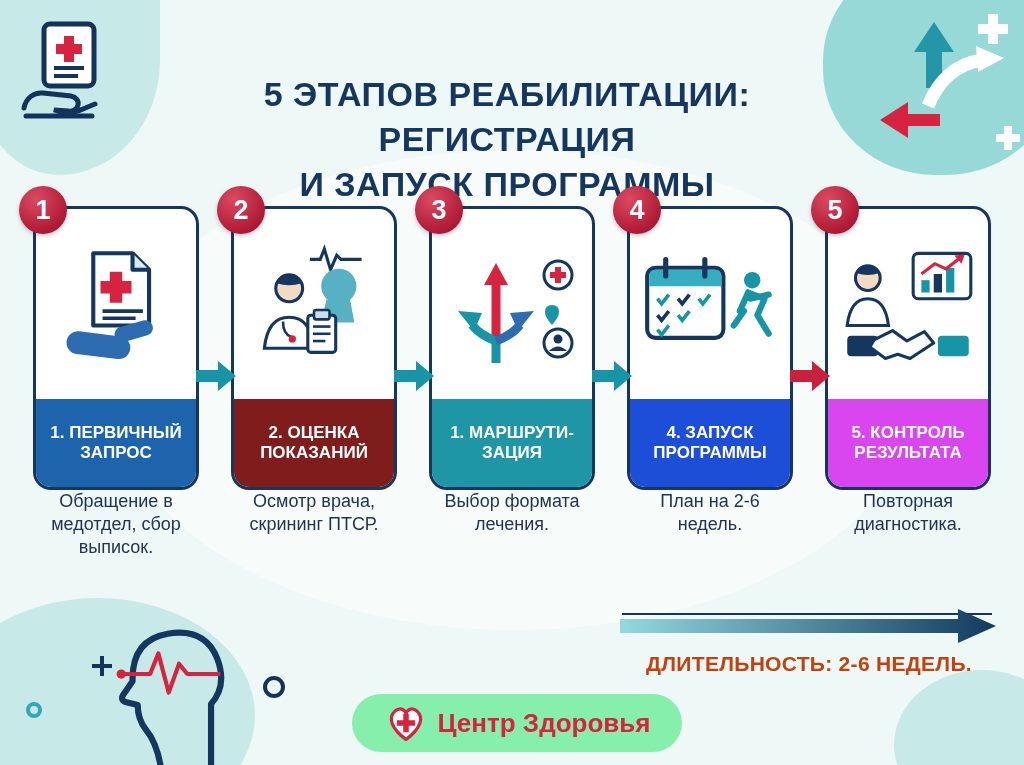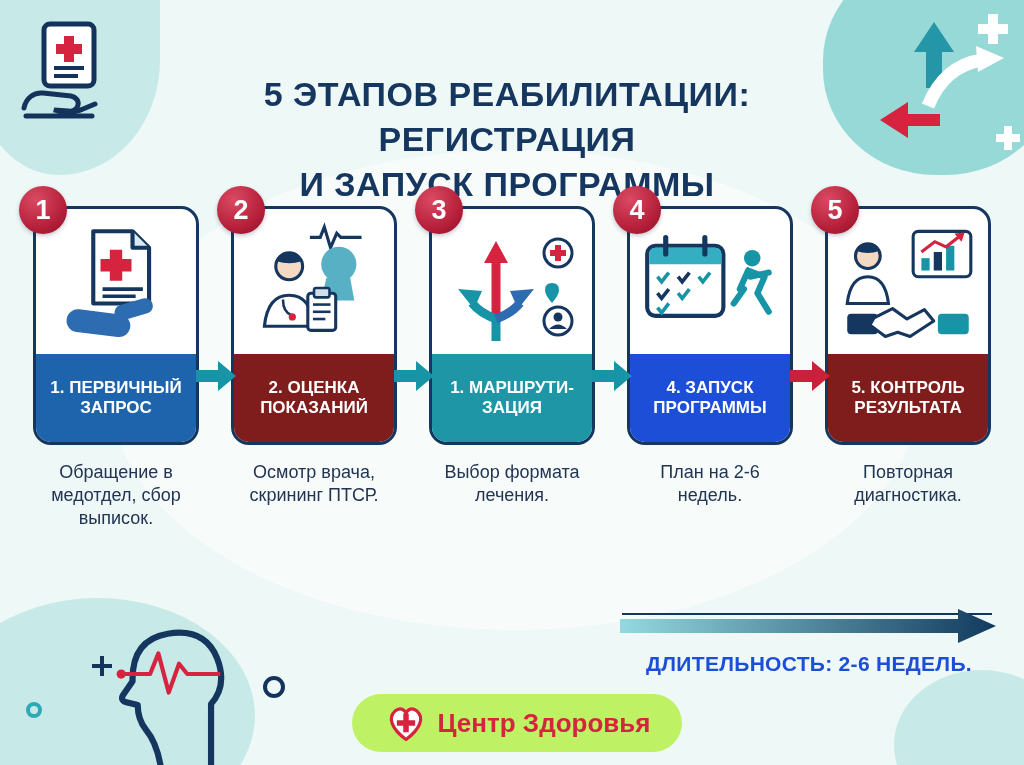--- a/index.html
+++ b/index.html
@@ -28,42 +28,42 @@
   .title { position:absolute; left:142px; top:44px; width:730px; text-align:center;
            color:#15365e; font-weight:bold; font-size:34px; line-height:1.32; letter-spacing:.5px;margin-top:28px; }
 
   
   .step { position:absolute; top:206px; width:166px; }
   .s1{left:33px}.s2{left:231px}.s3{left:429px}.s4{left:627px}.s5{left:825px}
   .badge { position:absolute; left:-14px; top:-20px; width:48px; height:48px; border-radius:50%;
            background:radial-gradient(circle at 35% 28%, #da4a62, #b51f3a 62%, #8d1227);
            color:#fff; font-weight:bold; font-size:27px; display:flex; align-items:center; justify-content:center;
            z-index:3; box-shadow:0 2px 4px rgba(20,40,70,.25); }
-  .card { height:239px; background:#fff; border:3px solid #15365e; border-radius:18px; overflow:hidden;
+  .card { height:284px; background:#fff; border:3px solid #15365e; border-radius:18px; overflow:hidden;
           display:flex; flex-direction:column; }
   .icon-area { flex:1; display:flex; align-items:center; justify-content:center; padding-top:10px; }
   .band { height:88px; display:flex; align-items:center; justify-content:center; text-align:center;
           color:#fff; font-weight:bold; font-size:17px; line-height:1.2; padding:6px 8px; }
   .band1{background:#1d64ad}.band2{background:#7f1d1d}.band3{background:#1f96a5}
-  .band4{background:#1d4ed8}.band5{background:#7f1d1d}
-  .desc { margin-top:16px; text-align:center; color:#223452; font-size:18px; line-height:1.28; }
+  .band4{background:#1d4ed8}.band5{background:#d946ef}
+  .desc { text-align:center; color:#223452; font-size:18px; line-height:1.28; }
 
   
   .flow { position:absolute; top:360px; width:40px; height:32px; }
   .f1{left:196px}.f2{left:394px}.f3{left:592px}.f4{left:790px}
   .flow.teal path{fill:#1794a5}
   .flow.red path{fill:#c9203c}
 
   
   .dur-arrow { position:absolute; left:620px; top:606px; }
   .dur-label { position:absolute; left:620px; top:652px; width:378px; text-align:center;
-               color:#1d4ed8; font-weight:bold; font-size:21px; letter-spacing:.3px; }
-
-  
-  .logo { position:absolute; left:352px; top:694px; width:330px; height:58px; background:#bef264;
+               color:#c2410c; font-weight:bold; font-size:21px; letter-spacing:.3px; }
+
+  
+  .logo { position:absolute; left:352px; top:694px; width:330px; height:58px; background:#86efac;
           border-radius:30px; display:flex; align-items:center; justify-content:center; gap:10px; }
   .logo .name { color:#d6233f; font-weight:bold; font-size:26px; }
 
   .head-decor { position:absolute; left:100px; top:610px; }
 </style>
 </head>
 <body>
 
 <div class="canvas">
 

